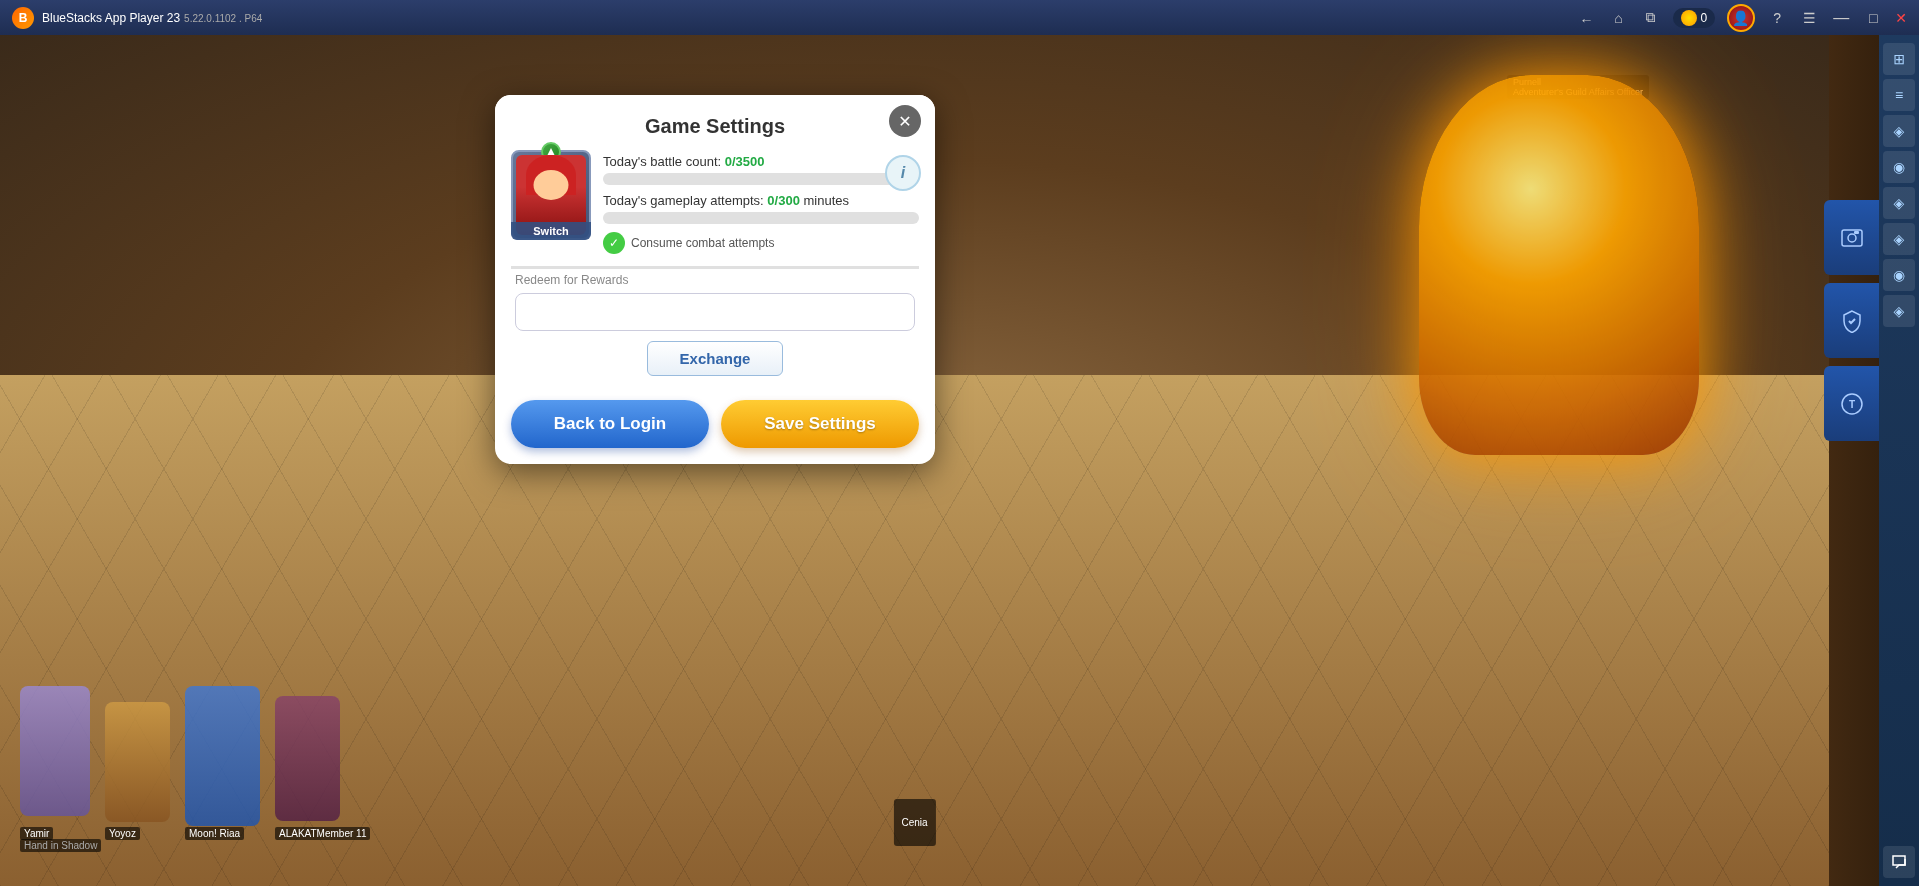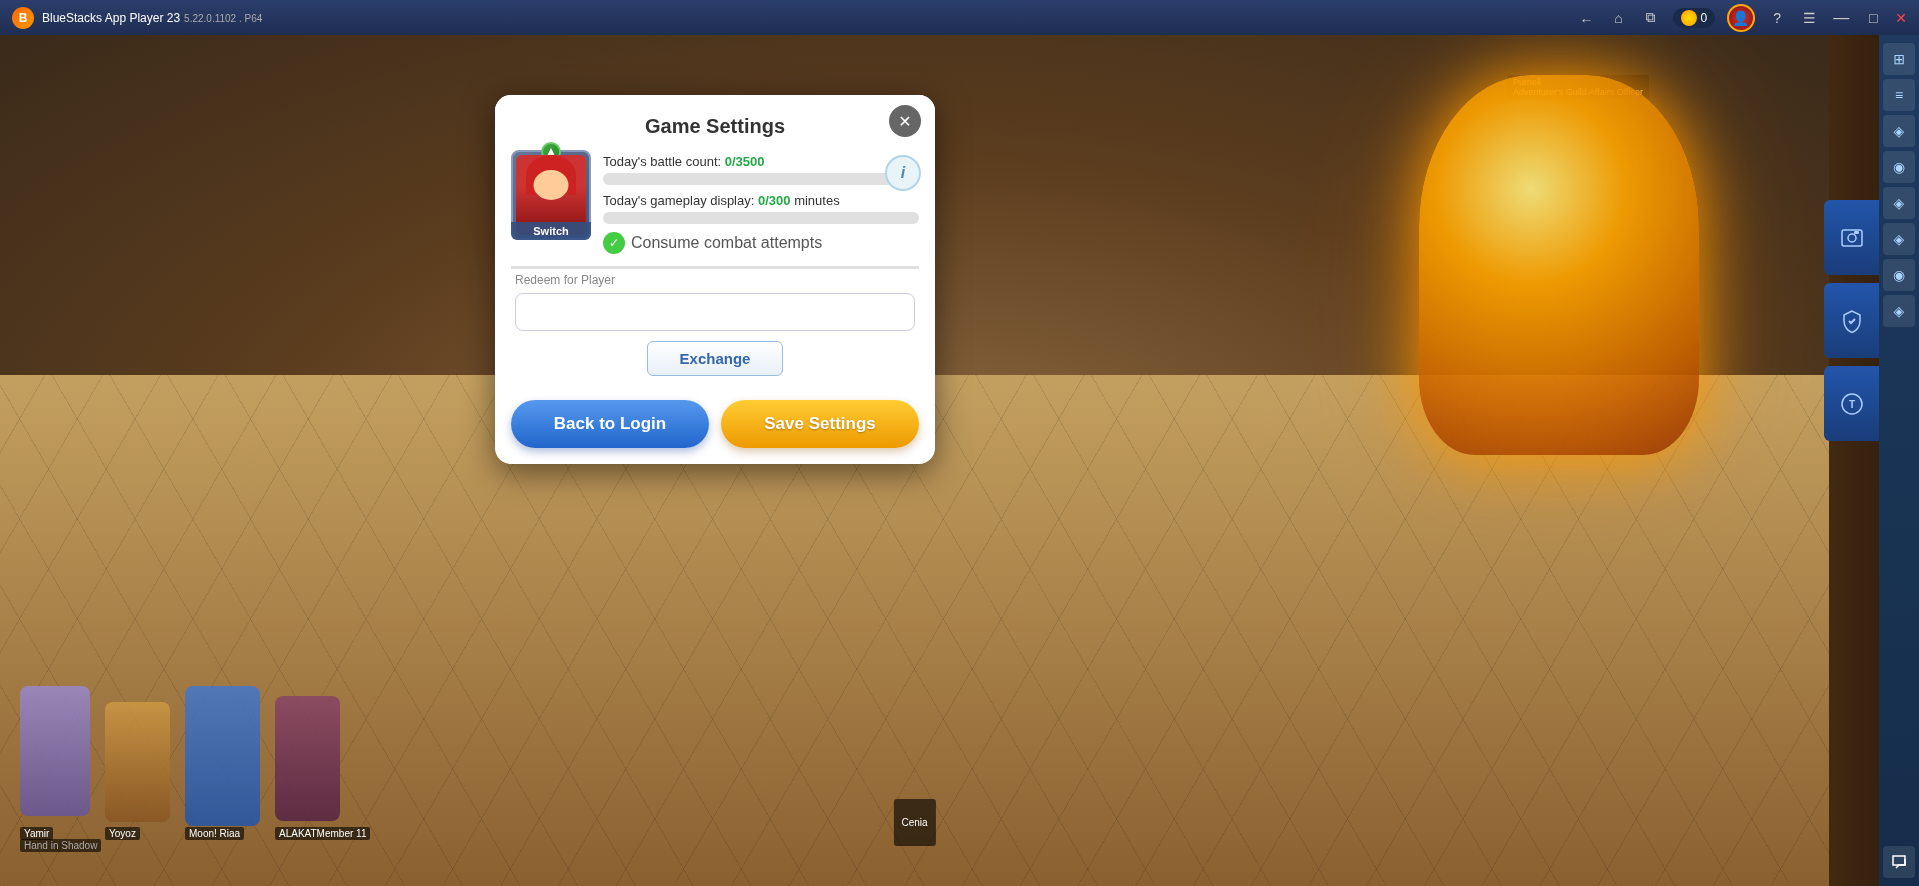--- a/index.html
+++ b/index.html
@@ -324,21 +324,21 @@
 
     .check-icon {
       width: 22px; height: 22px;
       background: #44cc44;
       border-radius: 50%;
       display: flex; align-items: center; justify-content: center;
       color: white; font-size: 12px;
     }
 
     .consume-text {
-      font-size: 16px;
+      font-size: 12px;
       color: #555;
     }
 
     
     .dialog-divider {
       height: 1px;
       background: #e0e0e0;
       margin: 0 16px;
     }
 
@@ -667,21 +667,21 @@
     <div class="battle-info">
       <div class="battle-stat">
         <span>Today's battle count:</span>
         <span style="color:#22aa44;font-weight:bold;">0/3500</span>
       </div>
       <div class="progress-bar-container">
         <div class="progress-bar-fill" style="width:0%;"></div>
       </div>
 
       <div class="battle-stat">
-        <span>Today's gameplay display:</span>
+        <span>Today's gameplay attempts:</span>
         <span style="color:#22aa44;font-weight:bold;">0/300</span>
         <span> minutes</span>
       </div>
       <div class="progress-bar-container">
         <div class="progress-bar-fill" style="width:0%;"></div>
       </div>
 
       <div class="consume-combat-row">
         <div class="check-icon">✓</div>
         <span class="consume-text">Consume combat attempts</span>
@@ -695,21 +695,21 @@
 
   <div class="dialog-divider"></div>
 
 
   <div class="dialog-divider"></div>
 
 
   <div class="dialog-divider"></div>
 
   <div class="redeem-section">
-    <div class="redeem-label">Redeem for Player</div>
+    <div class="redeem-label">Redeem for Rewards</div>
     <input class="redeem-input" type="text" placeholder="" style="">
     <button class="exchange-button">Exchange</button>
   </div>
 
   <div class="dialog-footer">
     <button class="btn-back-login">Back to Login</button>
     <button class="btn-save-settings">Save Settings</button>
   </div>
 </div>
 

